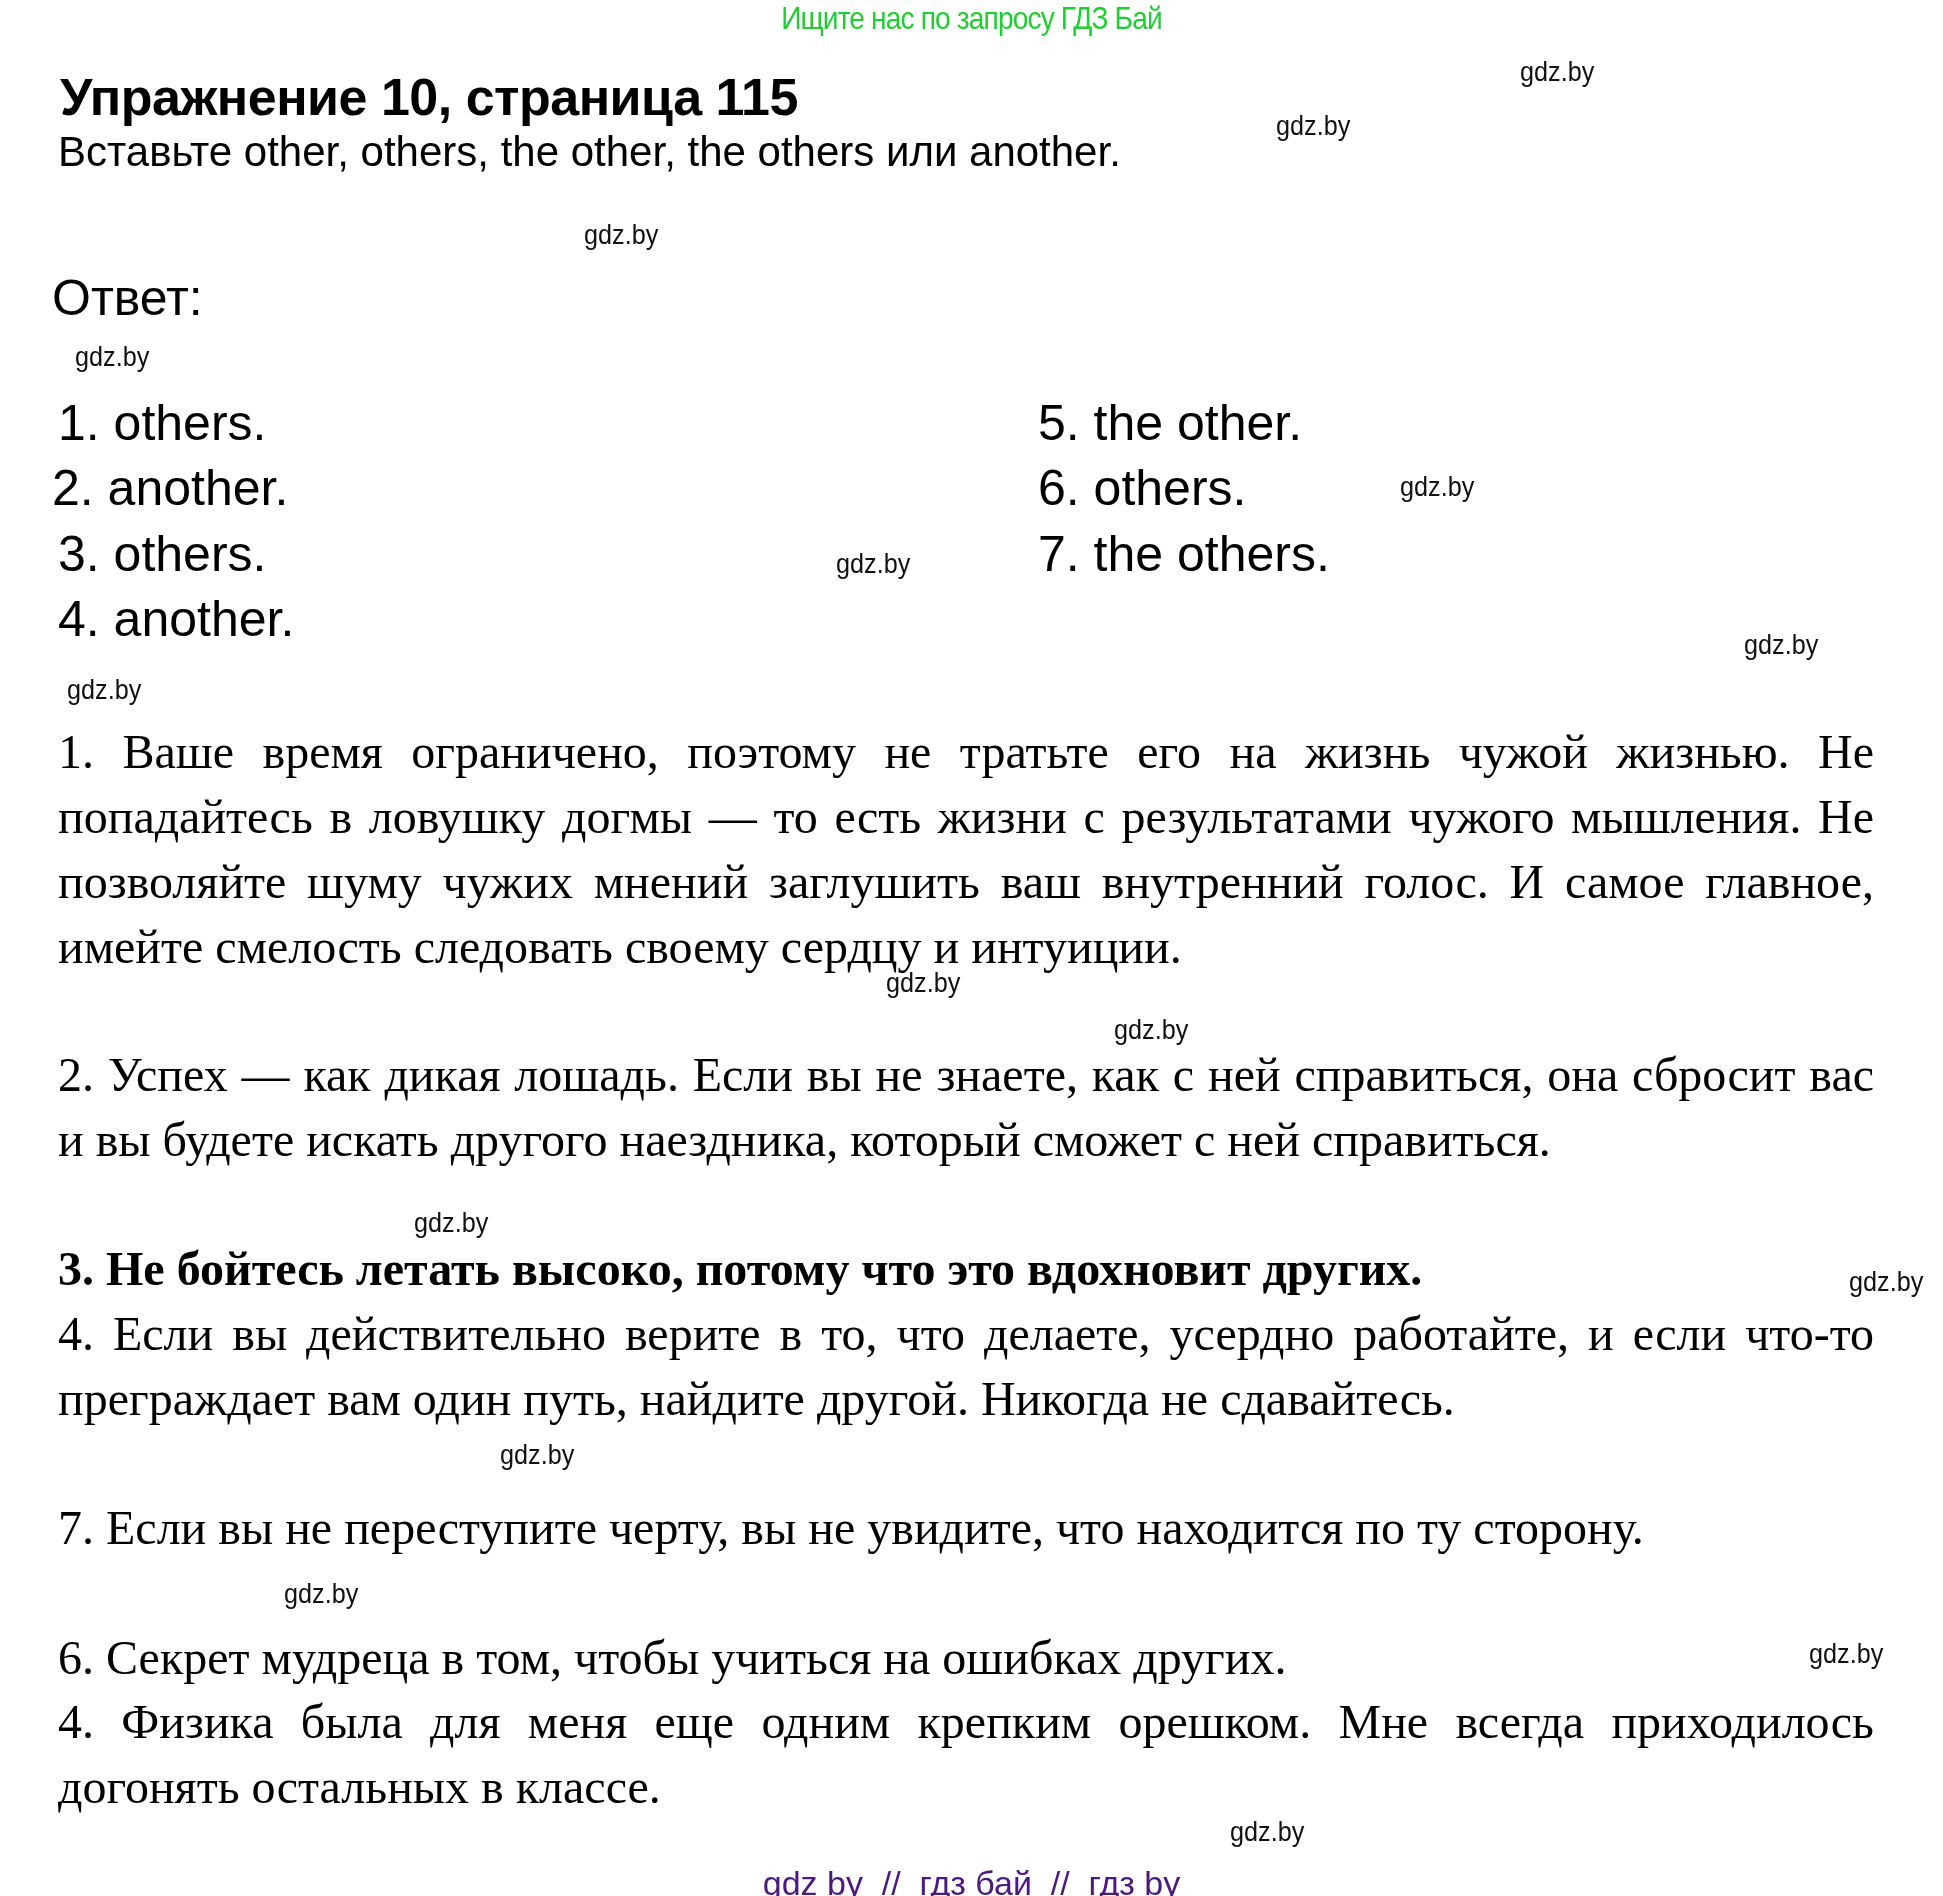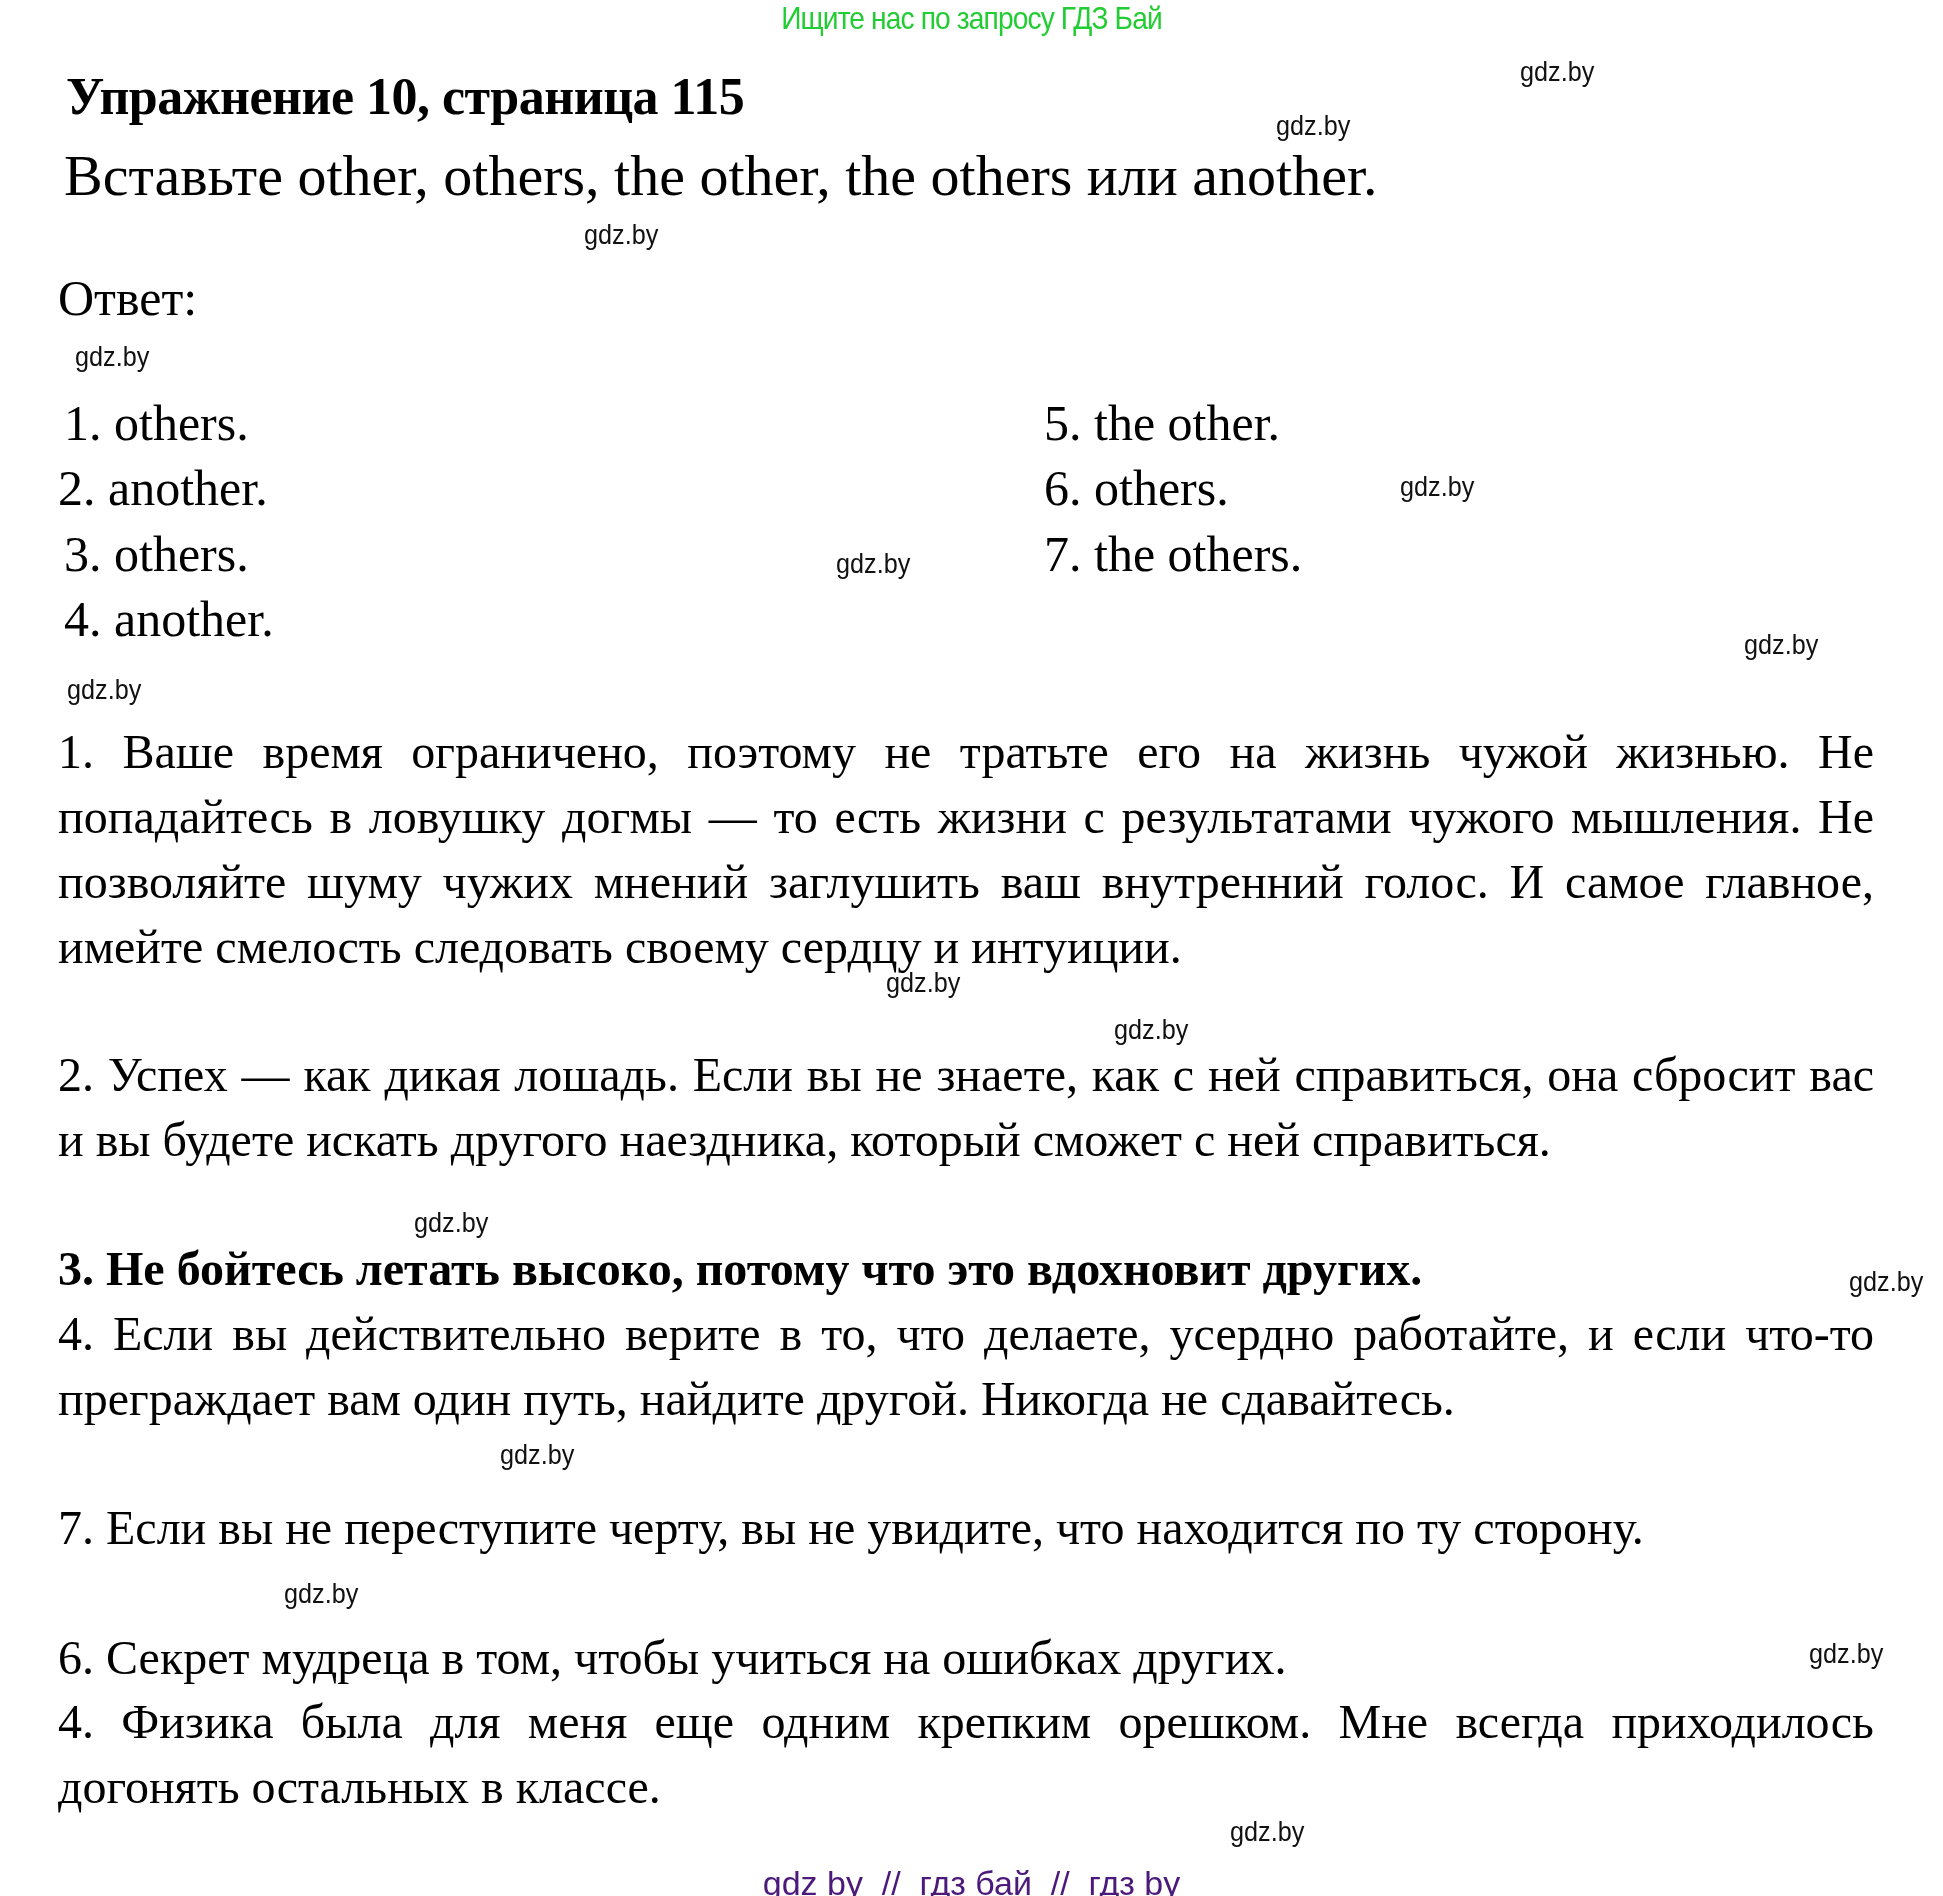--- a/index.html
+++ b/index.html
@@ -1,22 +1,22 @@
 <!DOCTYPE html>
 <html><head>
 <meta charset="utf-8">
 <style>
   html, body { margin:0; padding:0; background:#ffffff; }
   body { width:1943px; height:1896px; position:relative; overflow:hidden; color:#000; }
-  .serif { font-family:Liberation Serif, serif;margin-left:6px; }
+  .serif { font-family:Liberation Sans, sans-serif; }
   .sans { font-family:"Liberation Sans", sans-serif; }
   .abs { position:absolute; white-space:nowrap; }
   #top-banner { left:0; width:1943px; top:0; text-align:center; font-size:32px; color:#22cc33; letter-spacing:-1px; transform:scaleX(0.88); transform-origin:center; }
   #title { left:60px; top:67px; font-size:52px; font-weight:bold; letter-spacing:-0.5px; }
-  #instruction { left:58px; top:142px; font-size:58px; }
+  #instruction { left:58px; top:128px; font-size:42px; }
   #answer-label { left:52px; top:269px; font-size:50px; }
   .answer { font-size:50px; }
   .para { position:absolute; left:58px; width:1816px; font-size:48px; line-height:65px; text-align:justify; font-family:"Liberation Serif", serif; }
   .wm { font-size:28px; color:#111; font-family:"Liberation Sans", sans-serif; transform:scaleX(0.9); transform-origin:left; }
   #footer { left:0; width:1943px; top:1864px; text-align:center; font-size:34px; color:#4b1a7a; }
 </style>
 </head>
 <body>
 
 <div id="top-banner" class="abs sans">Ищите нас по запросу ГДЗ Бай</div>

